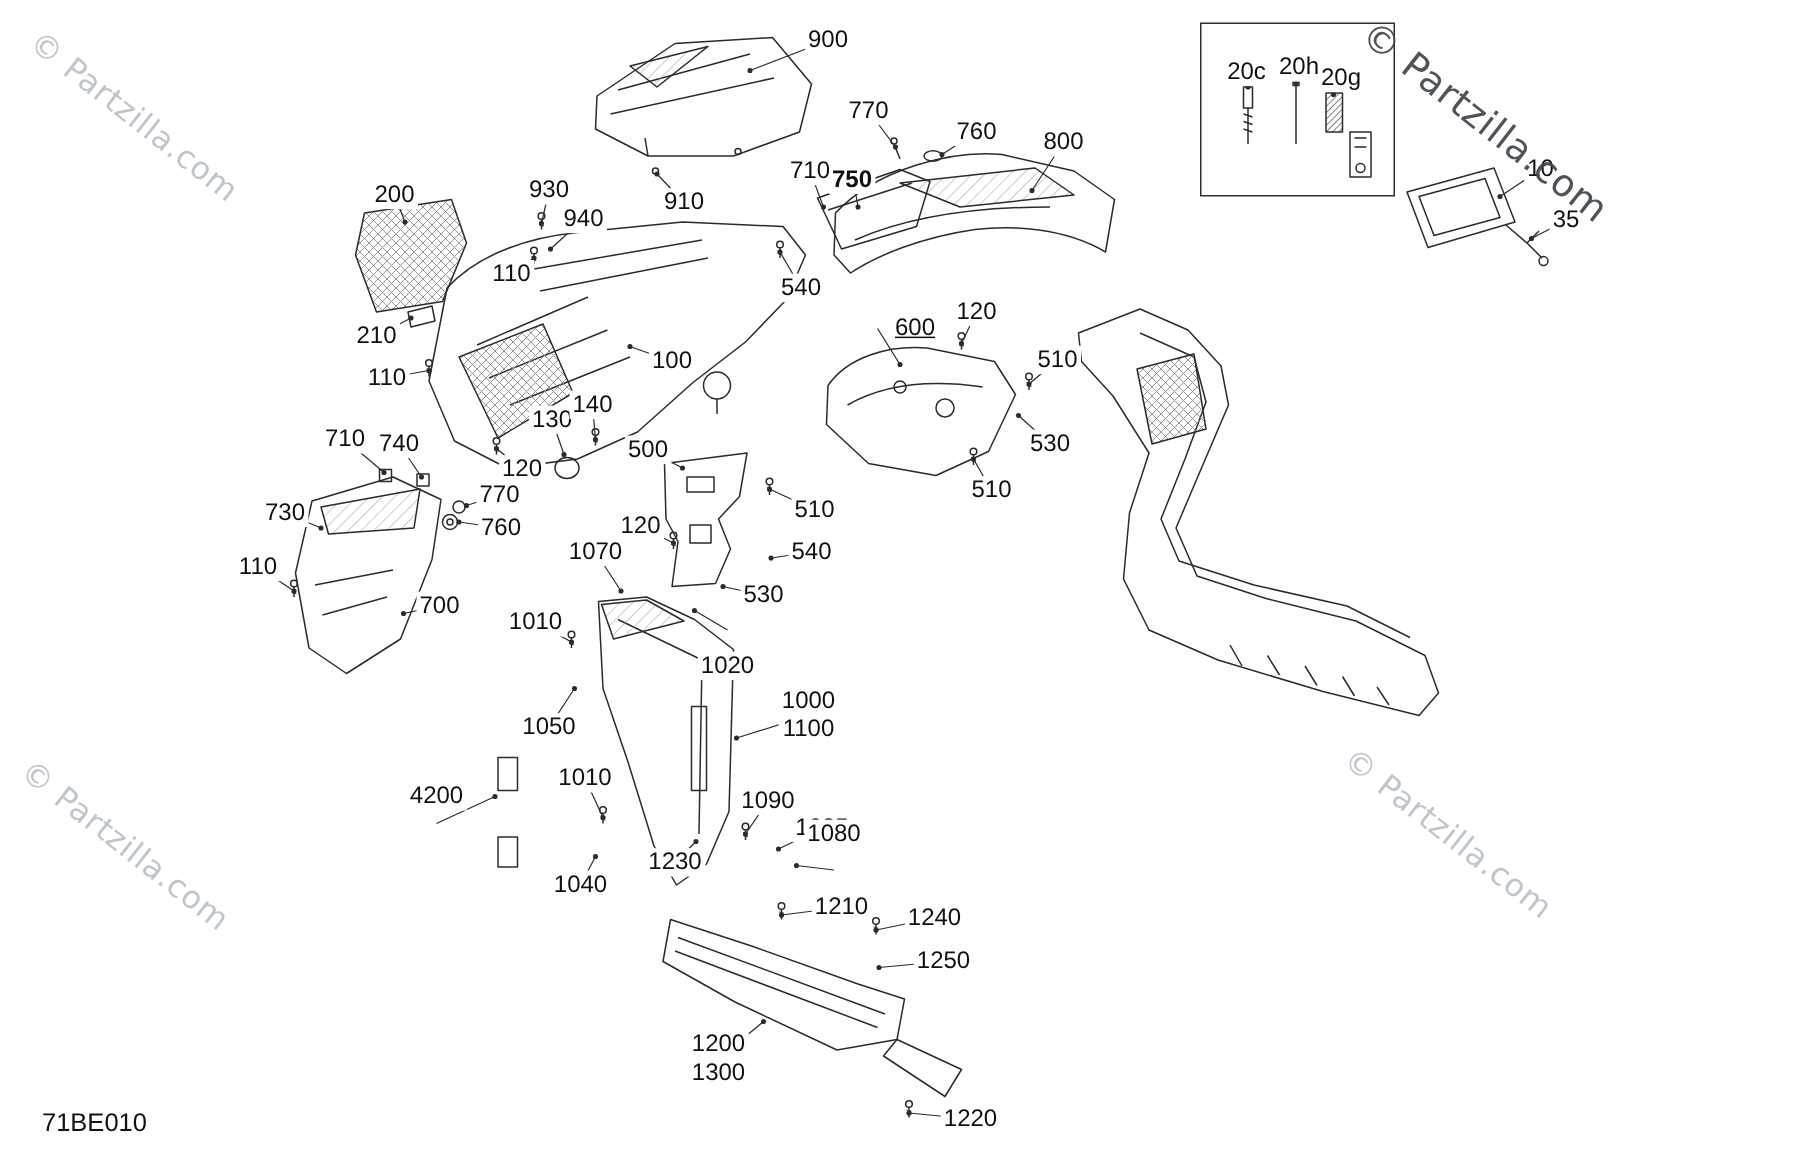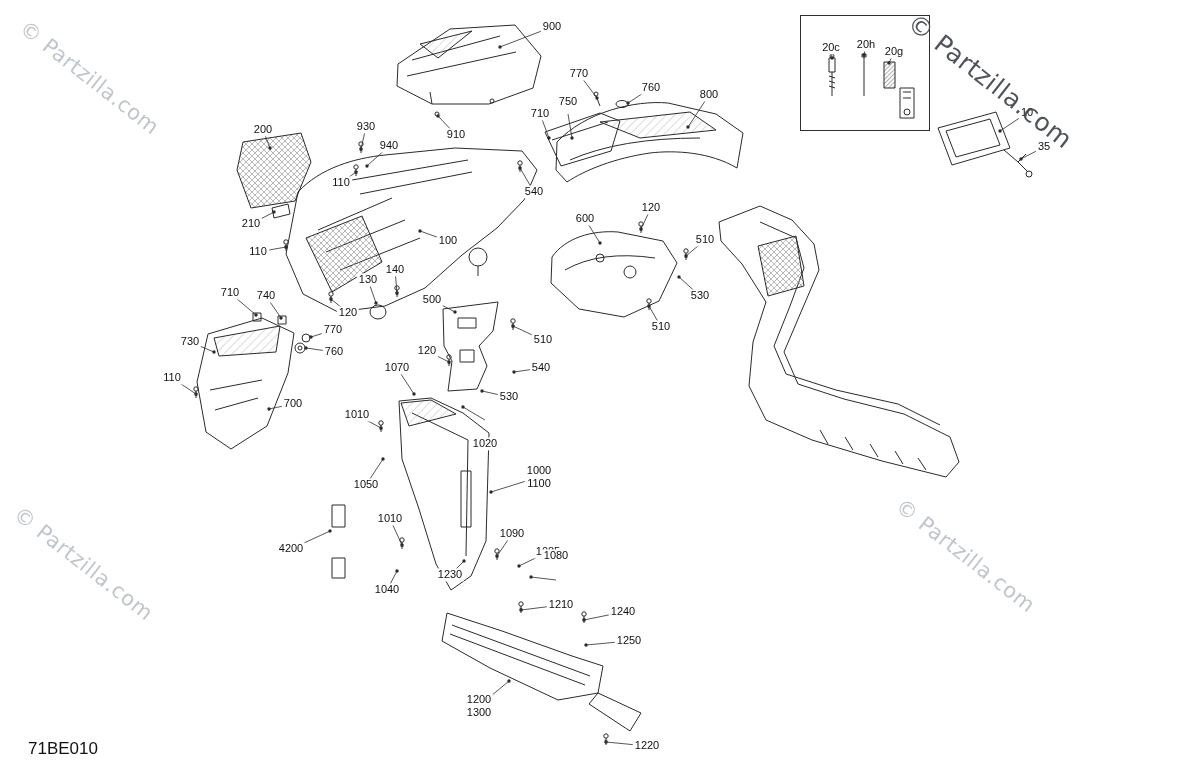--- a/index.html
+++ b/index.html
@@ -4,21 +4,21 @@
 <style>
   html,body{margin:0;padding:0;background:#fff;}
   .stage{
     position:relative;width:1200px;height:777px;background:#ffffff;
     font-family:"Liberation Sans",sans-serif;overflow:hidden;
   }
   .layer{position:absolute;left:0;top:0;width:1200px;height:777px;}
   svg.layer{pointer-events:none;}
   .callout{
     position:absolute;transform:translate(-50%,-50%);
-    font-size:11px;line-height:1.2;color:#101010;background:#ffffff;
+    font-size:16px;line-height:1.2;color:#101010;background:#ffffff;
     padding:0 2px;white-space:pre-line;text-align:center;
   }
   .watermark{
     position:absolute;transform:rotate(38deg);transform-origin:left top;
     white-space:nowrap;font-family:"DejaVu Sans",sans-serif;letter-spacing:.5px;
     pointer-events:none;font-weight:400;
   }
   .inset-box{
     position:absolute;left:800px;top:15px;width:128px;height:114px;
     border:1.3px solid #2f2f2f;background:transparent;
@@ -271,26 +271,26 @@
   <div class="layer" id="callouts">
       <div class="callout" style="left: 552px; top: 27px;">900</div>
       <div class="callout" style="left: 579px; top: 74px;">770</div>
       <div class="callout" style="left: 651px; top: 88px;">760</div>
       <div class="callout" style="left: 709px; top: 95px;">800</div>
       <div class="callout" style="left: 263px; top: 130px;">200</div>
       <div class="callout" style="left: 366px; top: 127px;">930</div>
       <div class="callout" style="left: 389px; top: 146px;">940</div>
       <div class="callout" style="left: 456px; top: 135px;">910</div>
       <div class="callout" style="left: 540px; top: 114px;">710</div>
-      <div class="callout" style="left: 568px; top: 102px;">750</div>
+      <div class="callout" style="left: 568px; top: 120px; font-weight: bold;">750</div>
       <div class="callout" style="left: 341px; top: 183px;">110</div>
       <div class="callout" style="left: 534px; top: 192px;">540</div>
       <div class="callout" style="left: 251px; top: 224px;">210</div>
       <div class="callout" style="left: 448px; top: 241px;">100</div>
-      <div class="callout" style="left: 585px; top: 219px;">600</div>
+      <div class="callout" style="left: 610px; top: 219px; text-decoration: underline;">600</div>
       <div class="callout" style="left: 651px; top: 208px;">120</div>
       <div class="callout" style="left: 705px; top: 240px;">510</div>
       <div class="callout" style="left: 700px; top: 296px;">530</div>
       <div class="callout" style="left: 258px; top: 252px;">110</div>
       <div class="callout" style="left: 368px; top: 280px;">130</div>
       <div class="callout" style="left: 395px; top: 270px;">140</div>
       <div class="callout" style="left: 230px; top: 293px;">710</div>
       <div class="callout" style="left: 266px; top: 296px;">740</div>
       <div class="callout" style="left: 348px; top: 313px;">120</div>
       <div class="callout" style="left: 333px; top: 330px;">770</div>
@@ -301,21 +301,21 @@
       <div class="callout" style="left: 427px; top: 351px;">120</div>
       <div class="callout" style="left: 541px; top: 368px;">540</div>
       <div class="callout" style="left: 509px; top: 397px;">530</div>
       <div class="callout" style="left: 190px; top: 342px;">730</div>
       <div class="callout" style="left: 172px; top: 378px;">110</div>
       <div class="callout" style="left: 293px; top: 404px;">700</div>
       <div class="callout" style="left: 397px; top: 368px;">1070</div>
       <div class="callout" style="left: 485px; top: 420px; margin-top: 24px;">1020</div>
       <div class="callout" style="left: 357px; top: 415px;">1010</div>
       <div class="callout" style="left: 366px; top: 485px;">1050</div>
-      <div class="callout" style="left: 291px; top: 549px;">4200</div>
+      <div class="callout" style="left: 291px; top: 531px;">4200</div>
       <div class="callout" style="left: 390px; top: 519px;">1010</div>
       <div class="callout" style="left: 387px; top: 590px;">1040</div>
       <div class="callout" style="left: 450px; top: 575px;">1230</div>
       <div class="callout" style="left: 539px; top: 477px;">1000
 1100</div>
       <div class="callout" style="left: 512px; top: 534px;">1090</div>
       <div class="callout" style="left: 548px; top: 552px;">1085</div>
       <div class="callout" style="left: 556px; top: 556px;">1080</div>
       <div class="callout" style="left: 561px; top: 605px;">1210</div>
       <div class="callout" style="left: 623px; top: 612px;">1240</div>

